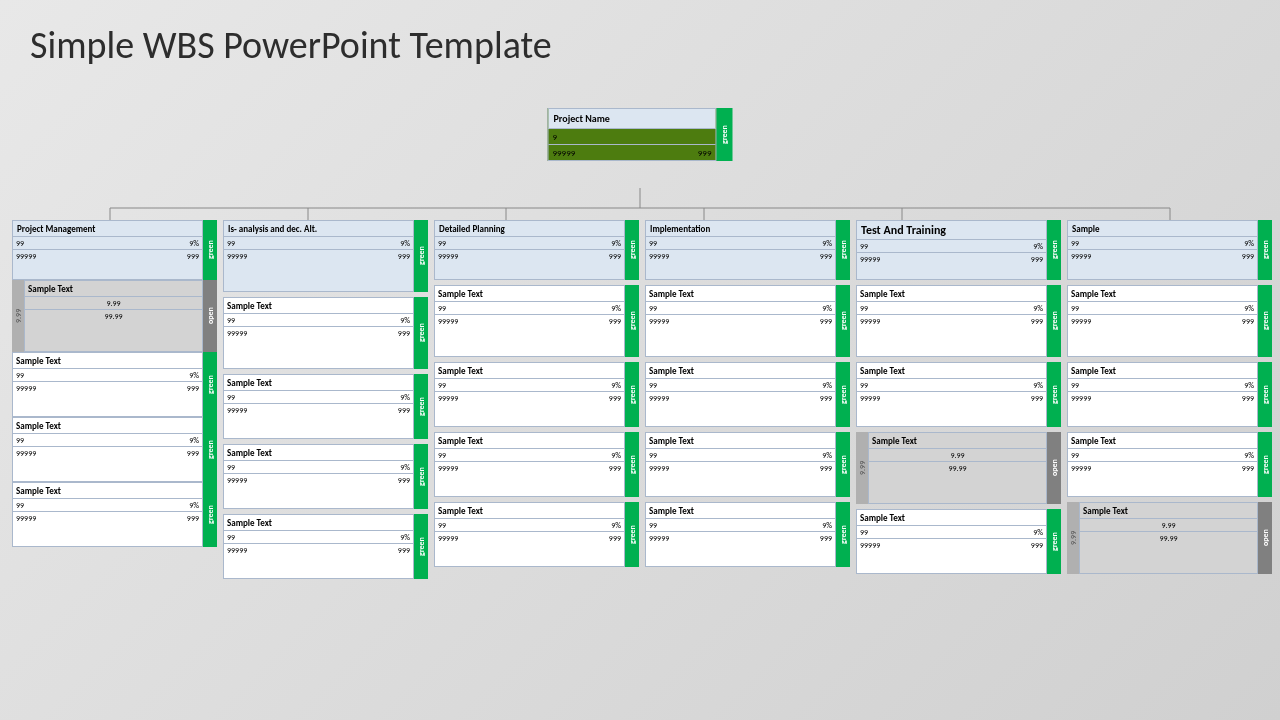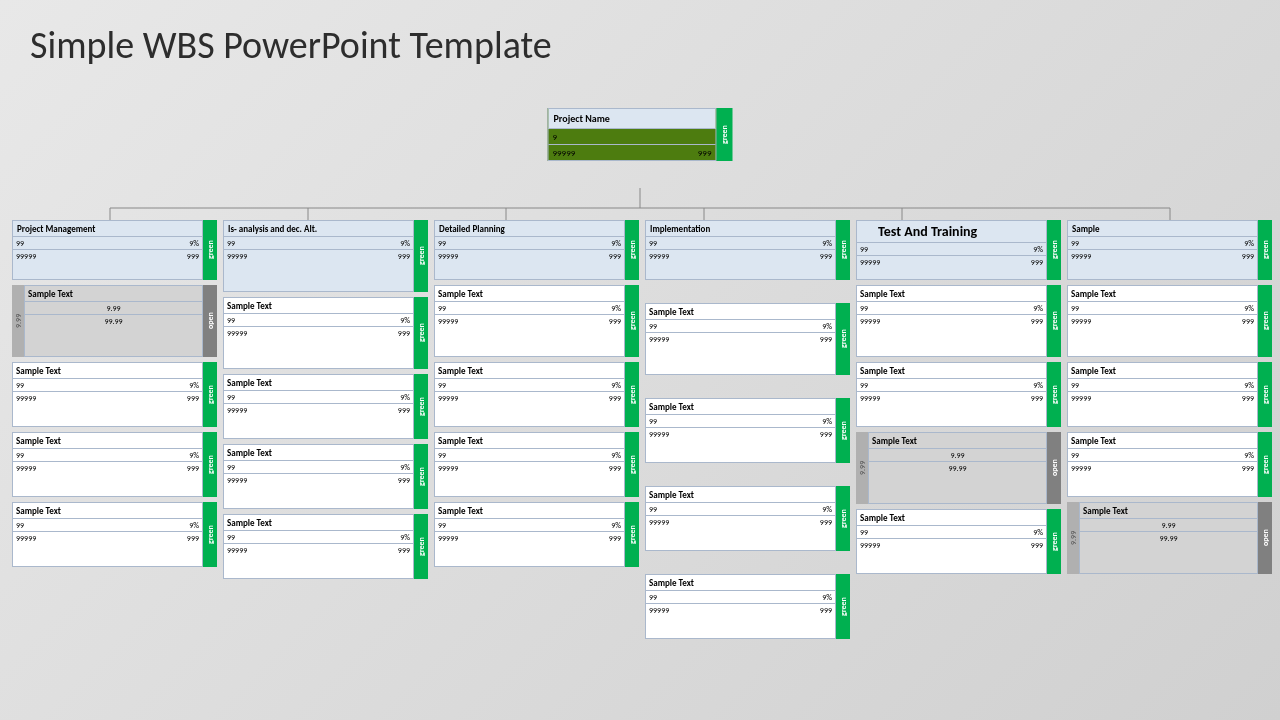--- a/index.html
+++ b/index.html
@@ -58,21 +58,21 @@
       <div style="display:flex;justify-content:space-between;padding:2px 4px;font-size:9px;">
         <span>99999</span>
         <span>999</span>
       </div>
     </div>
     <div style="writing-mode:vertical-rl;transform:rotate(180deg);background:#00b050;color:white;font-size:8px;font-weight:bold;text-align:center;padding:4px 2px;min-width:16px;">green</div>
   </div>
 
   <div style="position:absolute;top:120px;left:12px;right:8px;display:flex;gap:6px;z-index:1;">
 
-    <div style="flex:1;display:flex;flex-direction:column;gap:5px;">
+    <div style="flex:1;display:flex;flex-direction:column;">
       <div style="display:flex;height:60px;">
         <div style="flex:1;background:#dce6f1;border:1px solid #aab8cc;display:flex;flex-direction:column;">
           <div style="padding:2px 4px;font-size:9px;font-weight:bold;border-bottom:1px solid #aab8cc;white-space:nowrap;overflow:hidden;">Project Management</div>
           <div style="display:flex;justify-content:space-between;padding:1px 3px;border-bottom:1px solid #aab8cc;font-size:8px;">
             <span>99</span>
               <span>9%</span>
           </div>
           <div style="display:flex;justify-content:space-between;padding:1px 3px;font-size:8px;">
             <span>99999</span>
               <span>999</span>
@@ -276,21 +276,21 @@
             </div>
           <div style="display:flex;justify-content:space-between;padding:1px 3px;font-size:8px;">
               <span>99999</span>
               <span>999</span>
             </div>
         </div>
         <div style="writing-mode:vertical-rl;transform:rotate(180deg);background:#00b050;color:white;font-size:8px;font-weight:bold;text-align:center;padding:3px 2px;min-width:13px;">green</div>
       </div>
     </div>
 
-    <div style="flex:1;display:flex;flex-direction:column;gap:23px;">
+    <div style="flex:1;display:flex;flex-direction:column;gap:5px;">
       <div style="display:flex;height:60px;">
         <div style="flex:1;background:#dce6f1;border:1px solid #aab8cc;display:flex;flex-direction:column;">
           <div style="padding:2px 4px;font-size:9px;font-weight:bold;border-bottom:1px solid #aab8cc;white-space:nowrap;overflow:hidden;">Implementation</div>
           <div style="display:flex;justify-content:space-between;padding:1px 3px;border-bottom:1px solid #aab8cc;font-size:8px;">
               <span>99</span>
               <span>9%</span>
             </div>
           <div style="display:flex;justify-content:space-between;padding:1px 3px;font-size:8px;">
               <span>99999</span>
               <span>999</span>
@@ -352,21 +352,21 @@
               <span>999</span>
             </div>
         </div>
         <div style="writing-mode:vertical-rl;transform:rotate(180deg);background:#00b050;color:white;font-size:8px;font-weight:bold;text-align:center;padding:3px 2px;min-width:13px;">green</div>
       </div>
     </div>
 
     <div style="flex:1;display:flex;flex-direction:column;gap:5px;">
       <div style="display:flex;height:60px;">
         <div style="flex:1;background:#dce6f1;border:1px solid #aab8cc;display:flex;flex-direction:column;">
-          <div style="padding:2px 21px;font-size:14px;font-weight:bold;border-bottom:1px solid #aab8cc;white-space:nowrap;overflow:hidden;">Test And Training</div>
+          <div style="padding:2px 4px;font-size:12px;font-weight:bold;border-bottom:1px solid #aab8cc;white-space:nowrap;overflow:hidden;">Test And Training</div>
           <div style="display:flex;justify-content:space-between;padding:1px 3px;border-bottom:1px solid #aab8cc;font-size:8px;">
               <span>99</span>
               <span>9%</span>
             </div>
           <div style="display:flex;justify-content:space-between;padding:1px 3px;font-size:8px;">
               <span>99999</span>
               <span>999</span>
             </div>
         </div>
         <div style="writing-mode:vertical-rl;transform:rotate(180deg);background:#00b050;color:white;font-size:8px;font-weight:bold;text-align:center;padding:3px 2px;min-width:14px;">green</div>

